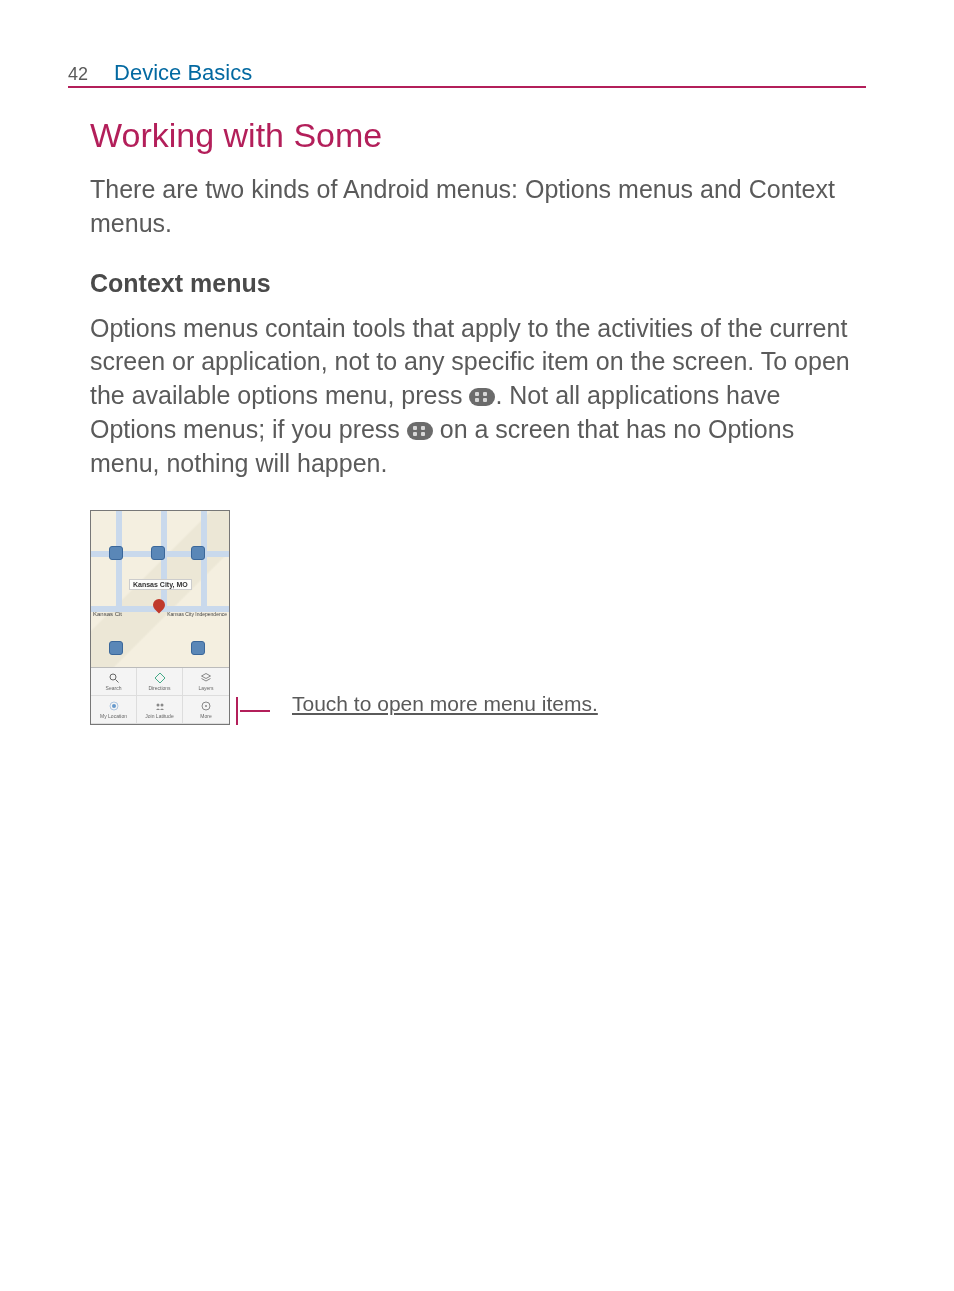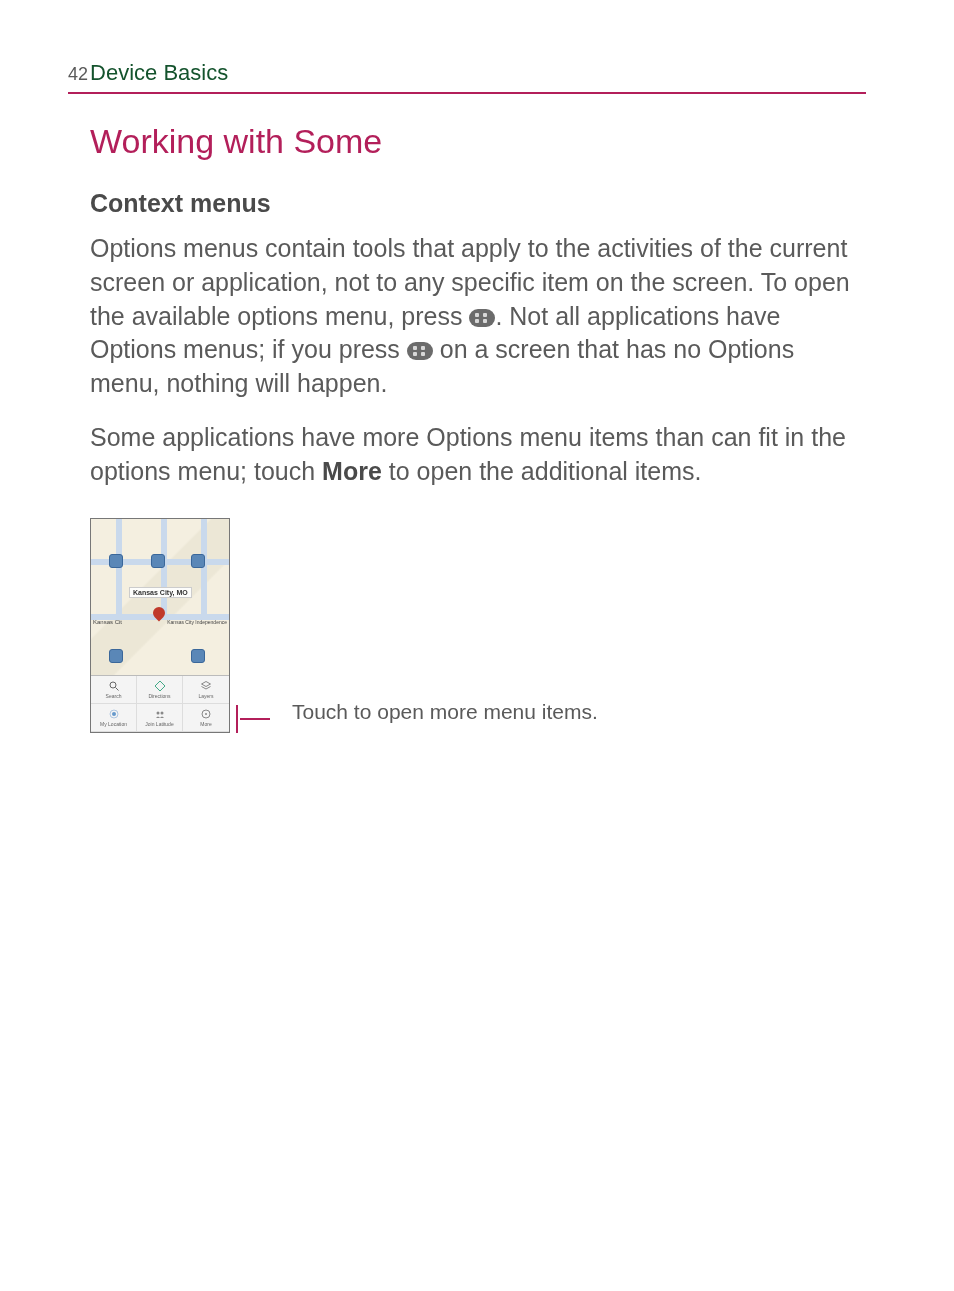--- a/index.html
+++ b/index.html
@@ -1,28 +1,28 @@
 <!DOCTYPE html>
 <html><head>
 <meta charset="utf-8">
 <style>
   * { box-sizing: border-box; margin: 0; padding: 0; }
   html, body { width: 954px; height: 1291px; background: #fff; font-family: "Helvetica Neue", Helvetica, Arial, sans-serif; color: #5a5a5a; }
   .page { padding: 60px 88px 40px 68px; }
-  .running-head { display: flex; align-items: baseline; gap: 2px; border-bottom: 2px solid #b31f5a; padding-bottom: 6px; margin-bottom: 28px; }
+  .running-head { display: flex; align-items: baseline; gap: 10px; border-bottom: 2px solid #b31f5a; margin-bottom: 28px; }
   .page-num { font-size: 18px; color: #5a5a5a; }
-  .section-name { font-size: 22px; color: #14532d; font-weight: 400; }
+  .section-name { font-size: 22px; color: #0369a1; font-weight: 400; margin-left: 16px; }
   .content { padding-left: 22px; }
   h1.title { color: #b31f5a; font-size: 34px; font-weight: 400; margin-bottom: 18px; }
   p.body { font-size: 25px; line-height: 1.35; color: #5a5a5a; margin-bottom: 20px; }
   h2.subhead { font-size: 25px; font-weight: 700; color: #4a4a4a; margin-top: 28px; margin-bottom: 14px; }
   .more-bold { font-weight: 700; color: #4a4a4a; }
   .menu-icon { display: inline-flex; align-items: center; justify-content: center; width: 26px; height: 18px; border-radius: 9px; background: #6b6b6b; vertical-align: -2px; position: relative; }
   .menu-icon::before { content: ""; width: 4px; height: 4px; background: #d8d8d8; border-radius: 1px; position: absolute; left: 6px; top: 4px; box-shadow: 8px 0 0 #d8d8d8, 0 6px 0 #d8d8d8, 8px 6px 0 #d8d8d8; }
-  .figure-row { display: flex; align-items: flex-end; gap: 16px; margin-top: 30px; }
+  .figure-row { display: flex; align-items: flex-end; gap: 16px; margin-top: 30px; text-decoration: underline; }
   .screenshot { width: 140px; height: 215px; border: 1px solid #777; background: #f6f2ea; position: relative; overflow: hidden; }
   .map-area { position: absolute; top: 0; left: 0; right: 0; height: 158px; background: linear-gradient(135deg,#f4efe0 0%,#f4efe0 40%,#ece7d6 41%,#ece7d6 60%,#f4efe0 61%); }
   .road { position: absolute; background: #c9d9ec; }
   .road.h1 { top: 40px; left: 0; right: 0; height: 6px; }
   .road.h2 { top: 95px; left: 0; right: 0; height: 6px; }
   .road.v1 { left: 25px; top: 0; bottom: 57px; width: 6px; }
   .road.v2 { left: 70px; top: 0; bottom: 57px; width: 6px; }
   .road.v3 { left: 110px; top: 0; bottom: 57px; width: 6px; }
   .shield { position: absolute; width: 14px; height: 14px; border-radius: 3px; background: #5a87b7; border: 1px solid #3a679a; }
   .shield.s1 { top: 35px; left: 18px; }
@@ -50,32 +50,30 @@
 
   <div class="running-head">
     <span class="page-num">42</span>
     <span class="section-name">Device Basics</span>
   </div>
 
   <div class="content">
 
     <h1 class="title">Working with Some</h1>
 
+    <p class="body">There are two kinds of Android menus: Options menus and Context menus.</p>
 
     <h2 class="subhead">Context menus</h2>
 
     <p class="body">
       <span>Options menus contain tools that apply to the activities of the current screen or application, not to any specific item on the screen. To open the available options menu, press </span>
       <span class="menu-icon"></span><span>. Not all applications have Options menus; if you press </span>
       <span class="menu-icon"></span><span> on a screen that has no Options menu, nothing will happen.</span>
     </p>
 
-    <p class="body">
-      <span>Some applications have more Options menu items than can fit in the options menu; touch </span><span class="more-bold">More</span><span> to open the additional items.</span>
-    </p>
 
     <div class="figure-row">
       <div class="screenshot">
         <div class="map-area">
           <div class="road h1"></div>
           <div class="road h2"></div>
           <div class="road v1"></div>
           <div class="road v2"></div>
           <div class="road v3"></div>
           <div class="shield s1"></div>

